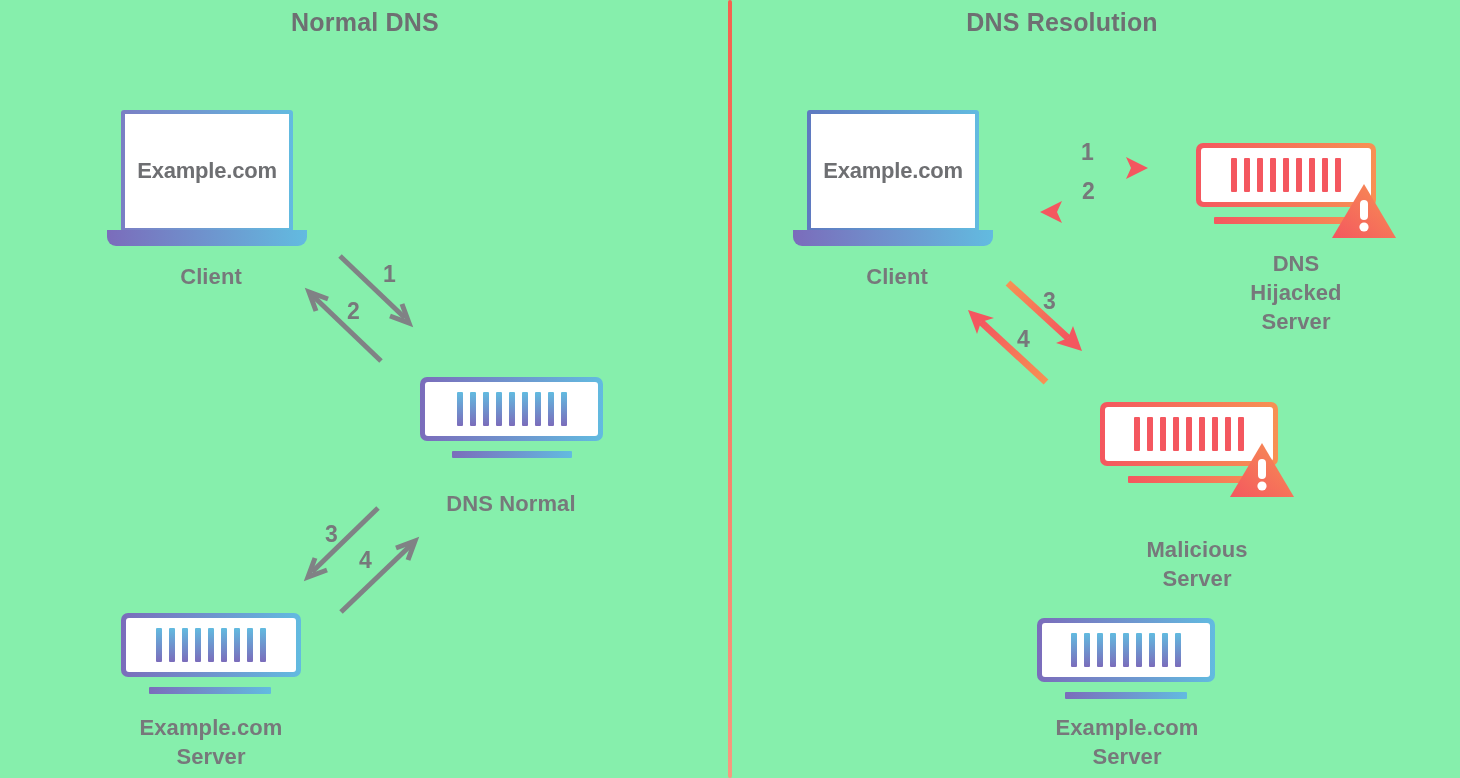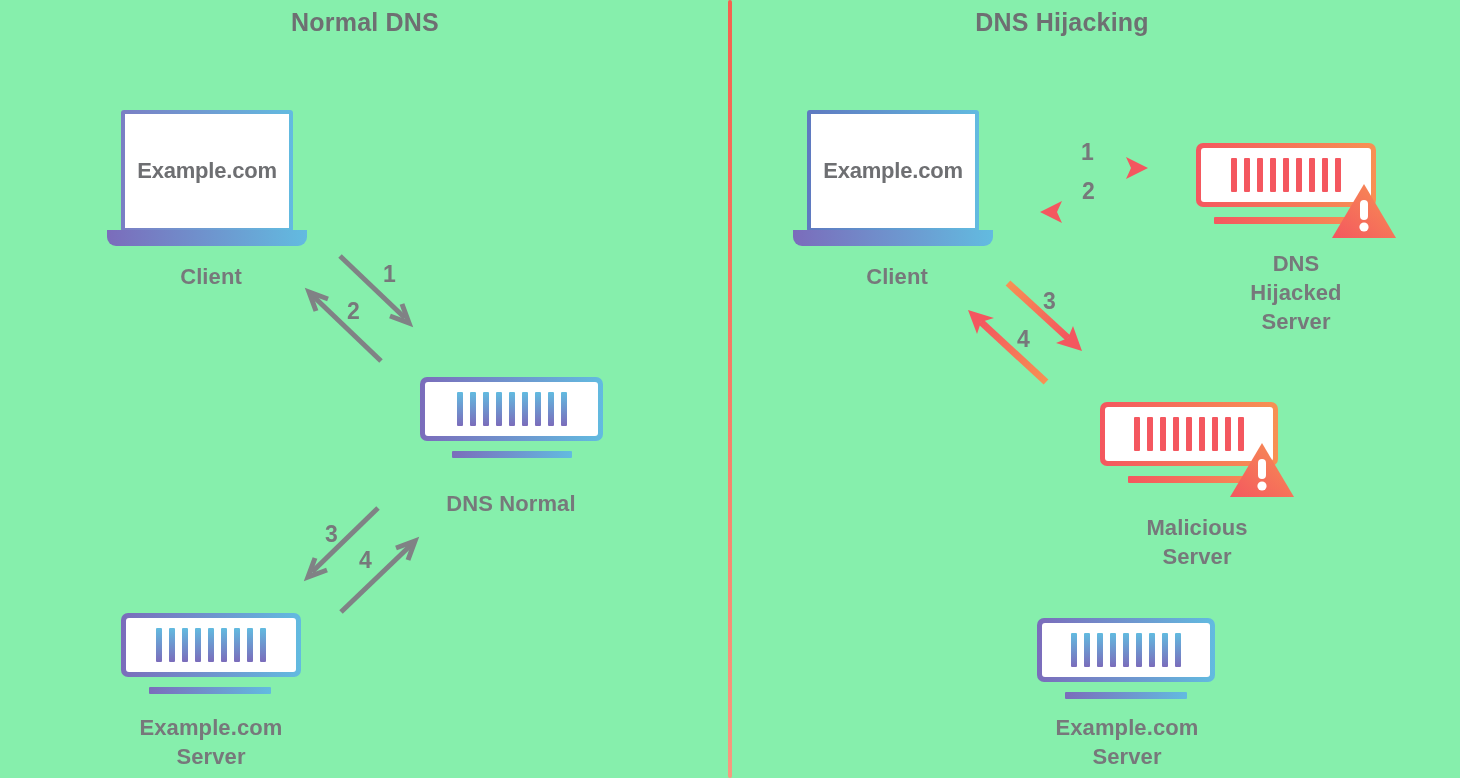--- a/index.html
+++ b/index.html
@@ -211,21 +211,21 @@
       </div>
     </div>
     <div class="stand" style="left:28px; top:74px; width:122px; background:linear-gradient(90deg,#7b6cbb,#62bbe0);"></div>
   </div>
   <div class="node-label" style="left:111px; top:713px; width:200px;">
     <div>Example.com</div>
     <div>Server</div>
   </div>
 
   <div class="panel-title" style="left:932px; top:8px; width:260px;">
-    <div>DNS Hijacking</div>
+    <div>DNS Resolution</div>
   </div>
 
   <div class="laptop" style="left:793px; top:110px; width:208px; height:136px;">
     <div class="screen-frame" style="background:linear-gradient(90deg,#5f79c0,#62bbe0);">
       <div class="screen-inner">
         <span class="screen-text">Example.com</span>
       </div>
     </div>
     <div class="base" style="background:linear-gradient(90deg,#7b6cbb,#62bbe0);"></div>
   </div>
@@ -274,21 +274,21 @@
         <div class="bar" style="background:linear-gradient(180deg,#f4575f,#f4575f)"></div>
       </div>
     </div>
     <div class="stand" style="left:28px; top:74px; width:140px; background:linear-gradient(90deg,#f4575f,#f79153);"></div>
     <svg class="warn" width="68" height="58" style="left:128px; top:39px;" viewBox="0 0 68 58">
       <polygon points="34,2 66,56 2,56" fill="url(#gWarn)"></polygon>
       <rect x="30" y="18" width="8" height="20" rx="4" fill="#ffffff"></rect>
       <circle cx="34" cy="45" r="4.6" fill="#ffffff"></circle>
     </svg>
   </div>
-  <div class="node-label" style="left:1097px; top:513px; width:200px;">
+  <div class="node-label" style="left:1097px; top:535px; width:200px;">
     <div>Malicious</div>
     <div>Server</div>
   </div>
 
   <div class="server" style="left:1037px; top:618px; width:178px; height:80px;">
     <div class="chassis" style="width:178px; height:64px; background:linear-gradient(90deg,#7b6cbb,#62bbe0);">
       <div class="chassis-inner">
         <div class="bar" style="background:linear-gradient(180deg,#62bbe0,#7b6cbb)"></div>
         <div class="bar" style="background:linear-gradient(180deg,#62bbe0,#7b6cbb)"></div>
         <div class="bar" style="background:linear-gradient(180deg,#62bbe0,#7b6cbb)"></div>

